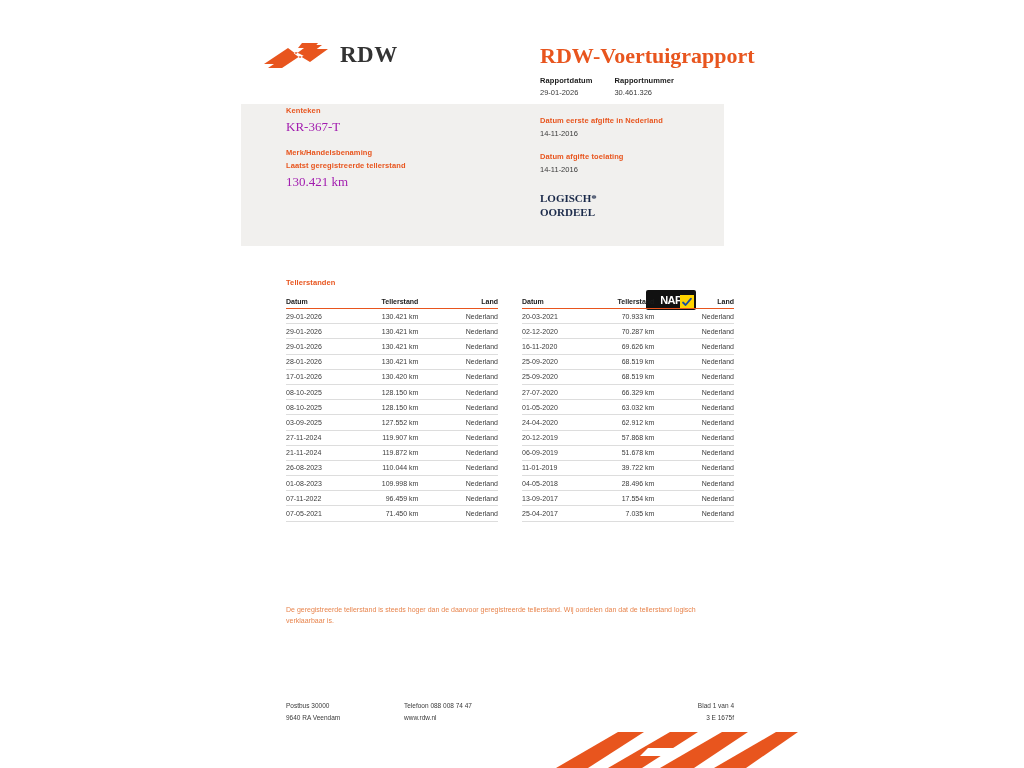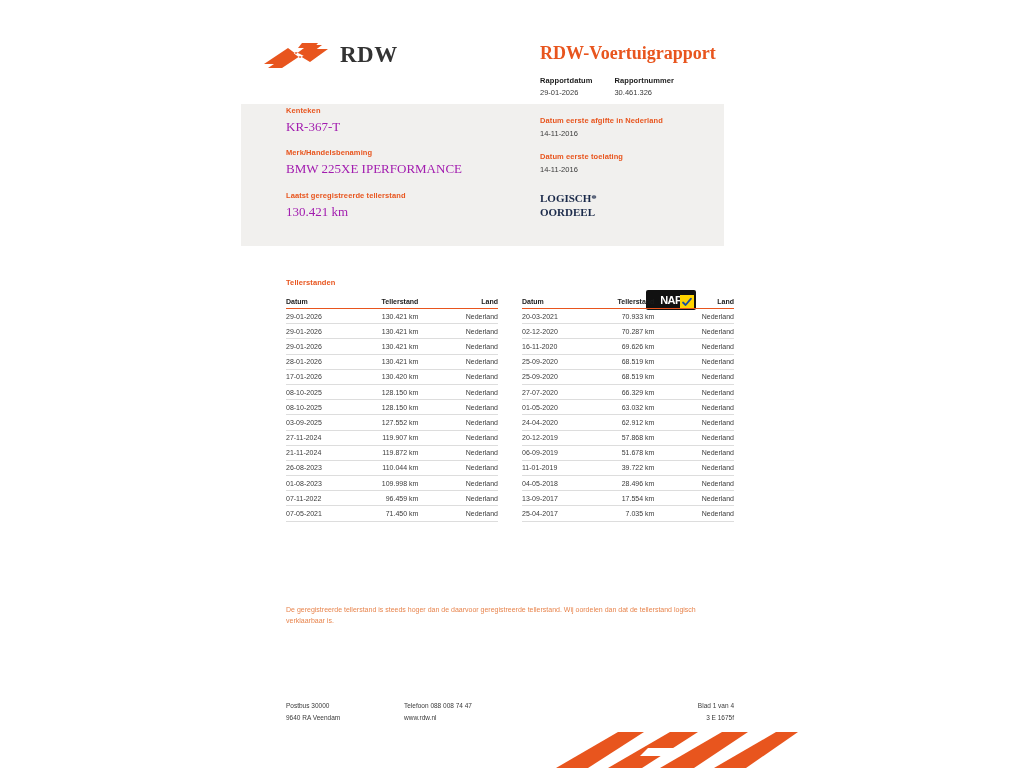--- a/index.html
+++ b/index.html
@@ -48,21 +48,21 @@
     font-weight: bold;
     color: #333333;
     letter-spacing: 0.5px;
     font-family: "Liberation Serif", serif;
   }
 
   .report-title {
     position: absolute;
     left: 540px;
     top: 25px;
-    font-size: 18px;
+    font-size: 22px;
     font-weight: bold;
     color: #e8551e;
     font-family: "Liberation Serif", serif;
     text-align: center;
   }
   .meta-row {
     position: absolute;
     left: 540px;
     top: 58px;
     display: flex;
@@ -280,31 +280,30 @@
       </div>
     </div>
   </div>
 
   <div class="info-panel">
     <div class="panel-left">
       <div class="field-label">Kenteken</div>
       <div class="field-value-big">KR-367-T</div>
 
       <div class="field-label">Merk/Handelsbenaming</div>
-      <div class="field-value-big">BMW 225XE IPERFORMANCE</div>
 
       <div class="field-label">Laatst geregistreerde tellerstand</div>
       <div class="field-value-big">130.421 km</div>
     </div>
 
     <div class="panel-right">
       <div class="field-label">Datum eerste afgifte in Nederland</div>
       <div class="field-value-small">14-11-2016</div>
 
-      <div class="field-label">Datum eerste toelating</div>
+      <div class="field-label">Datum afgifte toelating</div>
       <div class="field-value-small">14-11-2016</div>
     </div>
 
     <div class="verdict">
       <div>LOGISCH*</div>
       <div>OORDEEL</div>
     </div>
 
     <div class="nap-badge">
       <span class="nap-text">NAP</span>

